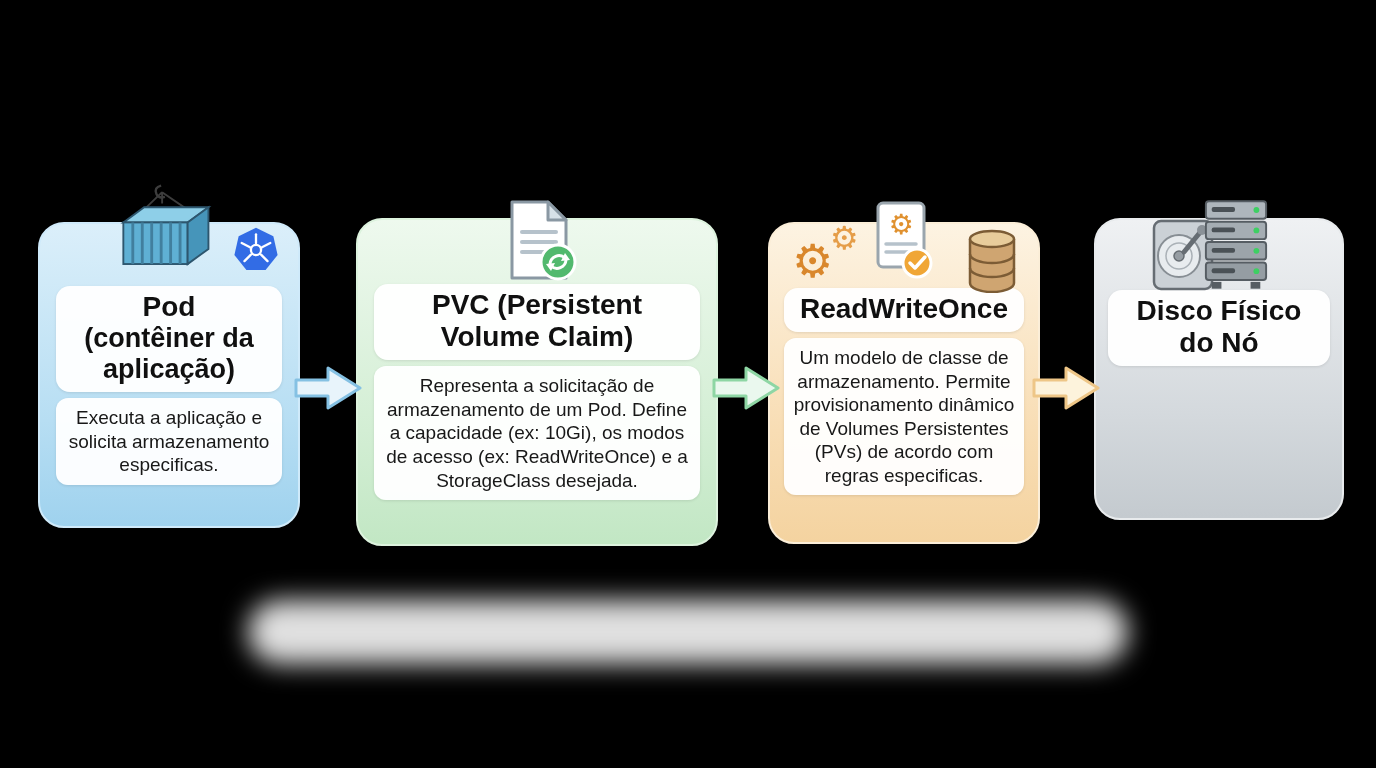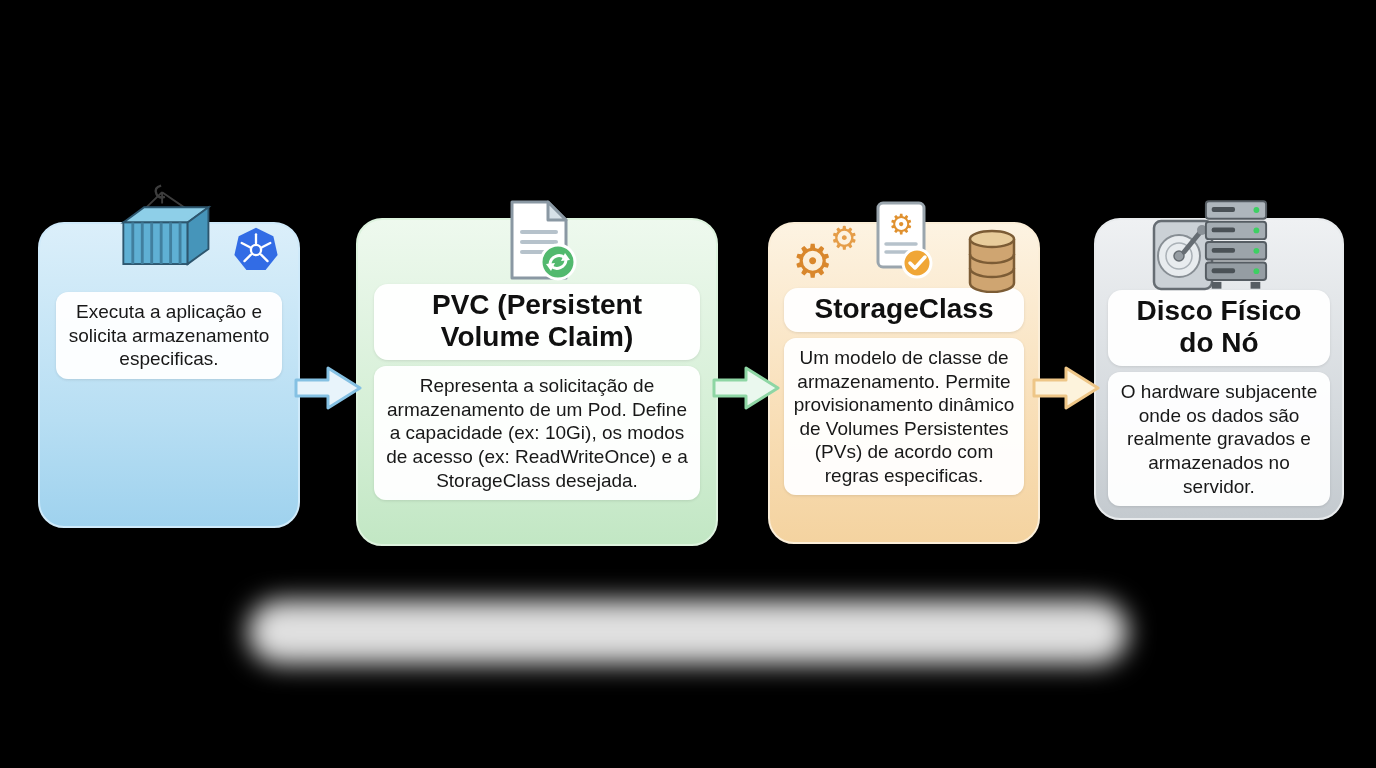--- a/index.html
+++ b/index.html
@@ -85,20 +85,24 @@
       <polygon points="26,2 44.8,11 49.4,31.3 36.4,47.6 15.6,47.6 2.6,31.3 7.2,11" fill="#326ce5"></polygon>
       <circle cx="26" cy="26" r="5.5" fill="none" stroke="#fff" stroke-width="2.5"></circle>
       <g stroke="#fff" stroke-width="2.5" stroke-linecap="round">
         <line x1="26" y1="19" x2="26" y2="9"></line>
         <line x1="32.5" y1="23" x2="41.5" y2="18.5"></line>
         <line x1="31.5" y1="31" x2="38.5" y2="38"></line>
         <line x1="20.5" y1="31" x2="13.5" y2="38"></line>
         <line x1="19.5" y1="23" x2="10.5" y2="18.5"></line>
       </g>
     </svg>
+    <div class="title-box">
+      <div class="card-title">Pod</div>
+      <div class="card-subtitle">(contêiner da aplicação)</div>
+    </div>
     <div class="desc-box">Executa a aplicação e solicita armazenamento especificas.</div>
   </div>
 
   <div class="card card2">
     <svg class="icon-abs" style="left:142px;top:-22px;width:80px;height:86px" viewBox="0 0 80 86">
       <path d="M12 4 h36 l18 18 v58 h-54 z" fill="#ffffff" stroke="#8a98a3" stroke-width="3" stroke-linejoin="round"></path>
       <path d="M48 4 l18 18 h-18 z" fill="#d7e1e8" stroke="#8a98a3" stroke-width="3" stroke-linejoin="round"></path>
       <g stroke="#b6c2cb" stroke-width="4" stroke-linecap="round">
         <line x1="22" y1="34" x2="56" y2="34"></line>
         <line x1="22" y1="44" x2="56" y2="44"></line>
@@ -131,21 +135,21 @@
       <circle cx="43" cy="64" r="14" fill="#f0a636" stroke="#fff" stroke-width="3"></circle>
       <path d="M36 64 l5 5 l10 -11" fill="none" stroke="#fff" stroke-width="3.5" stroke-linecap="round" stroke-linejoin="round"></path>
     </svg>
     <svg class="icon-abs" style="left:196px;top:5px;width:52px;height:64px" viewBox="0 0 52 64">
       <path d="M4 10 v44 c0 5 9.8 9 22 9 s22 -4 22 -9 v-44" fill="#cfa571" stroke="#7c5c35" stroke-width="2.5"></path>
       <ellipse cx="26" cy="10" rx="22" ry="8" fill="#e8cc9b" stroke="#7c5c35" stroke-width="2.5"></ellipse>
       <path d="M4 25 c0 5 9.8 9 22 9 s22 -4 22 -9" fill="none" stroke="#7c5c35" stroke-width="2.5"></path>
       <path d="M4 39 c0 5 9.8 9 22 9 s22 -4 22 -9" fill="none" stroke="#7c5c35" stroke-width="2.5"></path>
     </svg>
     <div class="title-box">
-      <div class="card-title">StorageClass</div>
+      <div class="card-title">ReadWriteOnce</div>
     </div>
     <div class="desc-box">Um modelo de classe de armazenamento. Permite provisionamento dinâmico de Volumes Persistentes (PVs) de acordo com regras especificas.</div>
   </div>
 
   <div class="card card4">
     <svg class="icon-abs" style="left:56px;top:-2px;width:62px;height:74px" viewBox="0 0 62 74">
       <rect x="2" y="3" width="58" height="68" rx="7" fill="#cbd1d6" stroke="#666d73" stroke-width="2.5"></rect>
       <circle cx="27" cy="38" r="21" fill="#e8ecef" stroke="#878e94" stroke-width="2"></circle>
       <circle cx="27" cy="38" r="13" fill="none" stroke="#aab1b7" stroke-width="1.5"></circle>
       <circle cx="27" cy="38" r="5" fill="#969da3" stroke="#666d73" stroke-width="1.5"></circle>
@@ -168,21 +172,20 @@
         <rect x="10" y="31" width="24" height="5" rx="2"></rect>
         <rect x="10" y="52" width="24" height="5" rx="2"></rect>
         <rect x="10" y="73" width="24" height="5" rx="2"></rect>
       </g>
       <rect x="10" y="87" width="10" height="7" fill="#565d63"></rect>
       <rect x="50" y="87" width="10" height="7" fill="#565d63"></rect>
     </svg>
     <div class="title-box">
       <div class="card-title">Disco Físico do Nó</div>
     </div>
-    <div class="desc-box">O hardware subjacente onde os dados são realmente gravados e armazenados no servidor.</div>
   </div>
 
   <svg class="arrow arrow1" viewBox="0 0 68 52">
     <path d="M2 18 H34 V6 L66 26 L34 46 V34 H2 Z" stroke-width="3" stroke-linejoin="round" fill="#e8f4fb" stroke="#85c1e3"></path>
   </svg>
   <svg class="arrow arrow2" viewBox="0 0 68 52">
     <path d="M2 18 H34 V6 L66 26 L34 46 V34 H2 Z" stroke-width="3" stroke-linejoin="round" fill="#eaf8ee" stroke="#8ed6a4"></path>
   </svg>
   <svg class="arrow arrow3" viewBox="0 0 68 52">
     <path d="M2 18 H34 V6 L66 26 L34 46 V34 H2 Z" stroke-width="3" stroke-linejoin="round" fill="#fdf3dc" stroke="#eec687"></path>

